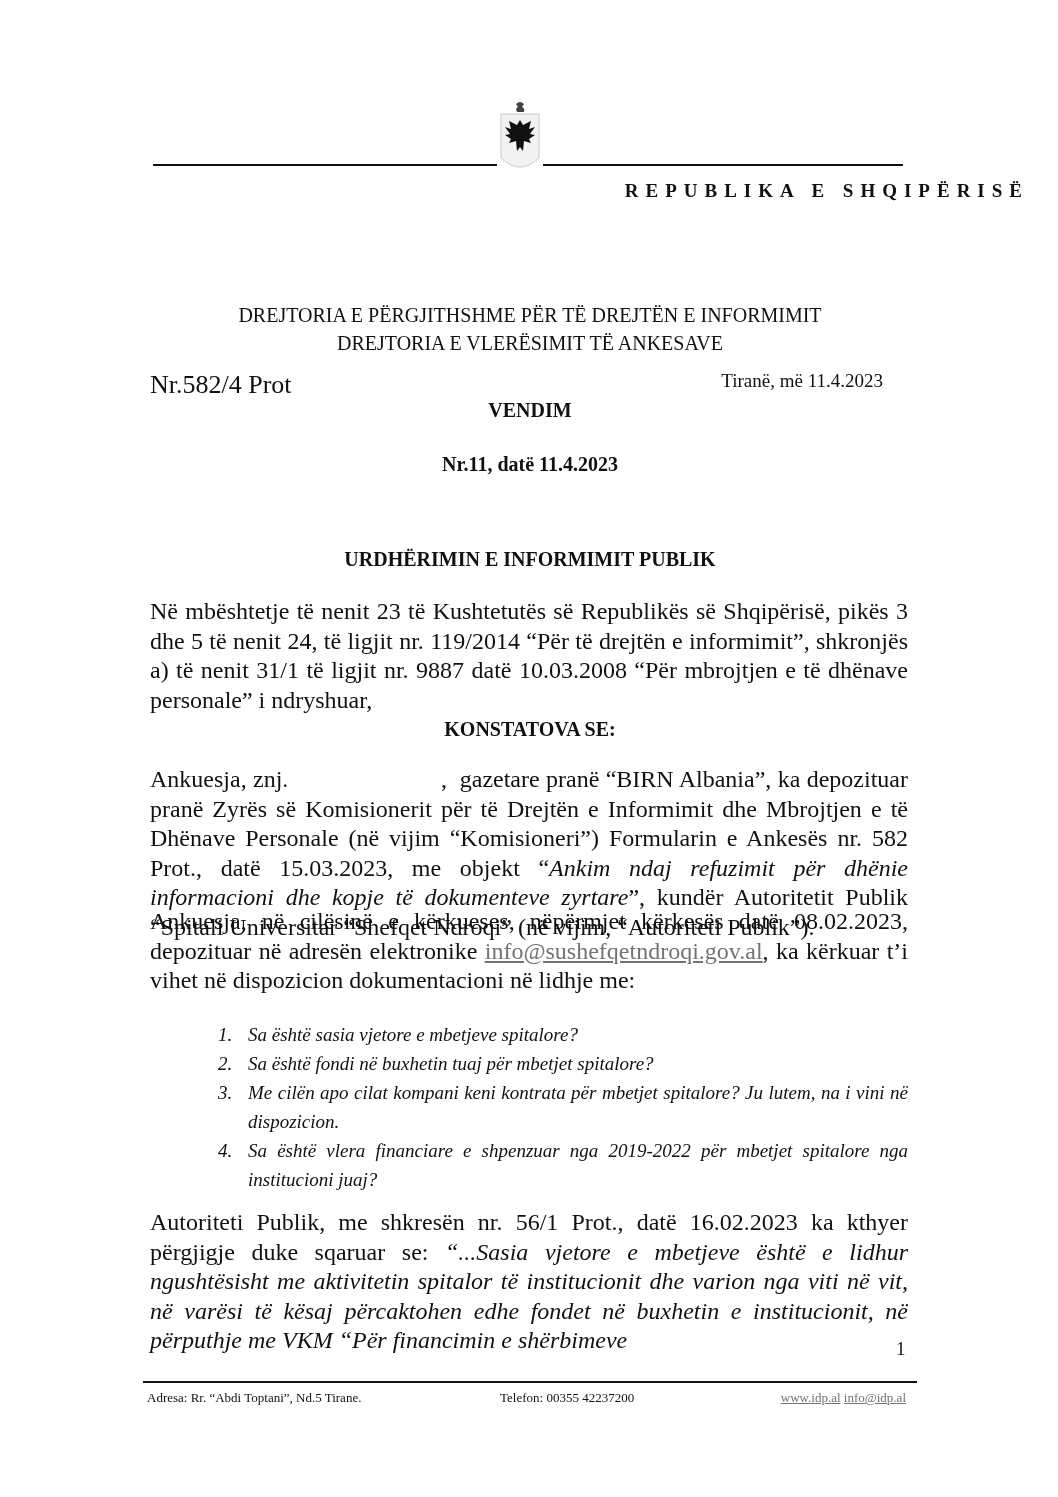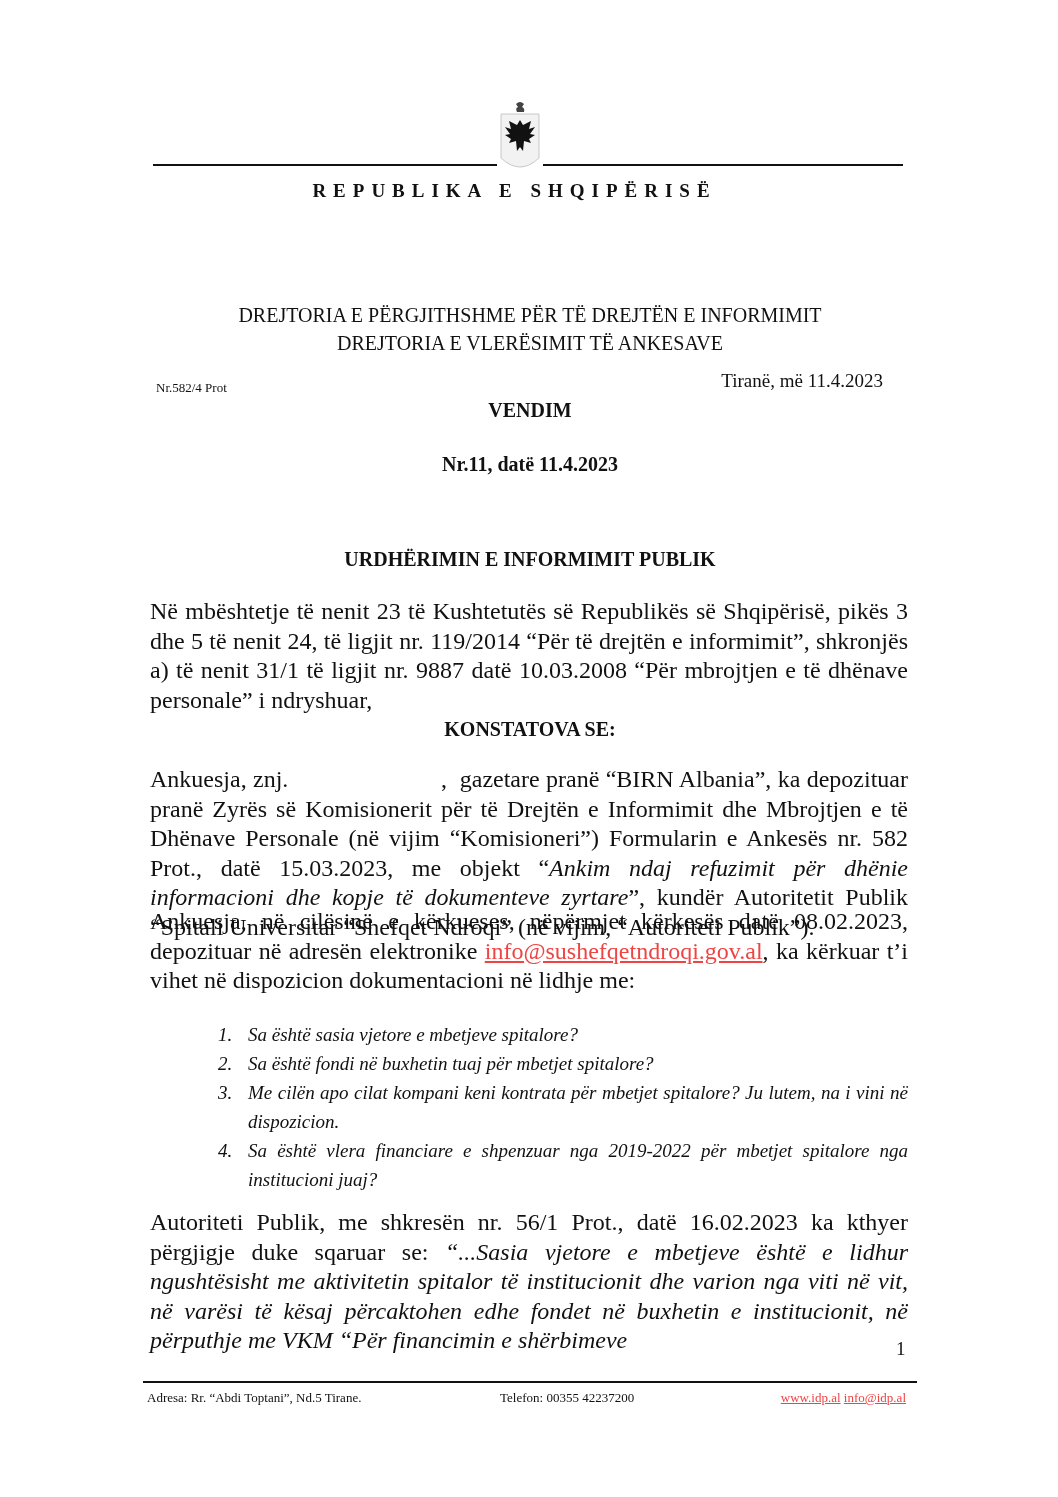--- a/index.html
+++ b/index.html
@@ -2,44 +2,44 @@
 <html><head>
 <meta charset="utf-8">
 <style>
   html, body { margin: 0; padding: 0; background: #ffffff; }
   body { width: 1058px; height: 1497px; position: relative; overflow: hidden;
          font-family: "Liberation Serif", "DejaVu Serif", serif; color: #111; }
   .page { position: absolute; left: 0; top: 0; width: 1058px; height: 1497px; }
   .emblem { position: absolute; left: 499px; top: 100px; width: 42px; height: 75px; }
   .rule-left { position: absolute; left: 153px; top: 164px; width: 344px; border-top: 2px solid #111; }
   .rule-right { position: absolute; left: 543px; top: 164px; width: 360px; border-top: 2px solid #111; }
-  .republic { position: absolute; left: 0; width: 1029px; top: 180px; text-align: center;
+  .republic { position: absolute; left: 0; width: 1029px; top: 180px; text-align: right;
               font-weight: bold; font-size: 19px; letter-spacing: 7px; }
   .center { position: absolute; left: 140px; width: 780px; text-align: center; font-size: 20px; line-height: 28px; }
   .bold { font-weight: bold; }
   .hdr1 { top: 229px; }
   .hdr2 { top: 285px; }
-  .proto { position: absolute; left: 156px; top: 370px; font-size: 13px; margin-top: 10px; }
+  .proto { position: absolute; left: 150px; top: 370px; font-size: 26px; }
   .date { position: absolute; right: 175px; top: 370px; font-size: 19px; }
   .vendim { top: 396px; }
   .nr { top: 450px; }
   .per { top: 496px; }
   .urdh { top: 545px; }
   .para { position: absolute; left: 150px; width: 758px; font-size: 24px; line-height: 29.5px; text-align: justify; }
   .p1 { top: 597px; }
   .konst { top: 715px; }
   .p2 { top: 765px; }
   .p3 { top: 907px; }
   .list { position: absolute; left: 218px; width: 690px; top: 1020px; font-size: 19px; line-height: 29px;
           font-style: italic; margin: 0; padding: 0; list-style: none; }
   .list li { position: relative; padding-left: 30px; text-align: justify; }
   .list .num { position: absolute; left: 0; top: 0; }
   .p4 { top: 1208px; }
   .i { font-style: italic; }
-  a.link { color: #ef4444; text-decoration: underline; }
+  a.link { color: #737373; text-decoration: underline; }
   .pagenum { position: absolute; left: 896px; top: 1338px; font-size: 19px; }
   .footer-rule { position: absolute; left: 143px; top: 1381px; width: 774px; border-top: 2.5px solid #111; }
   .footer { position: absolute; top: 1390px; font-size: 13px; }
   .f-addr { left: 147px; }
   .f-tel { left: 500px; }
   .f-web { right: 152px; }
 </style>
 </head>
 <body>
 

